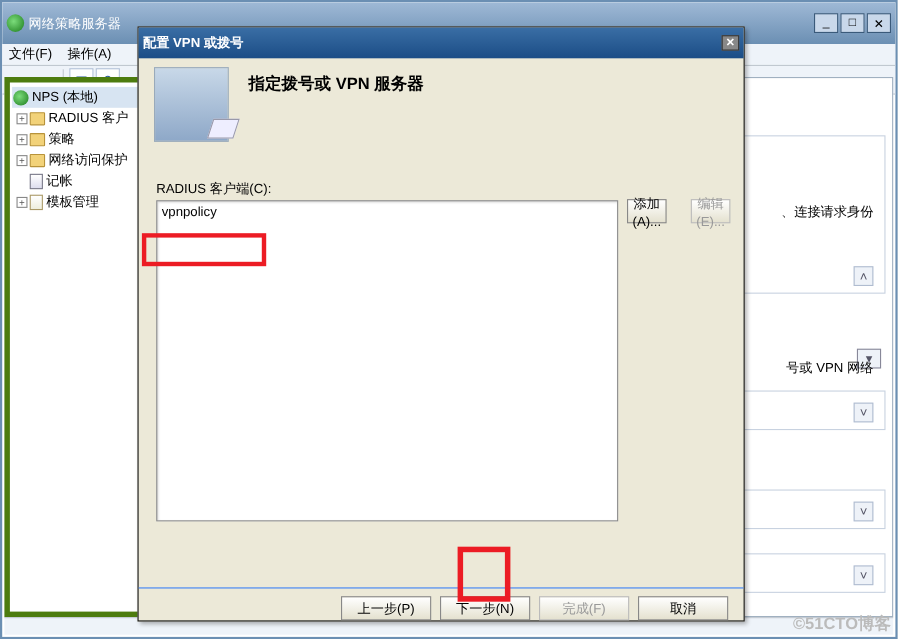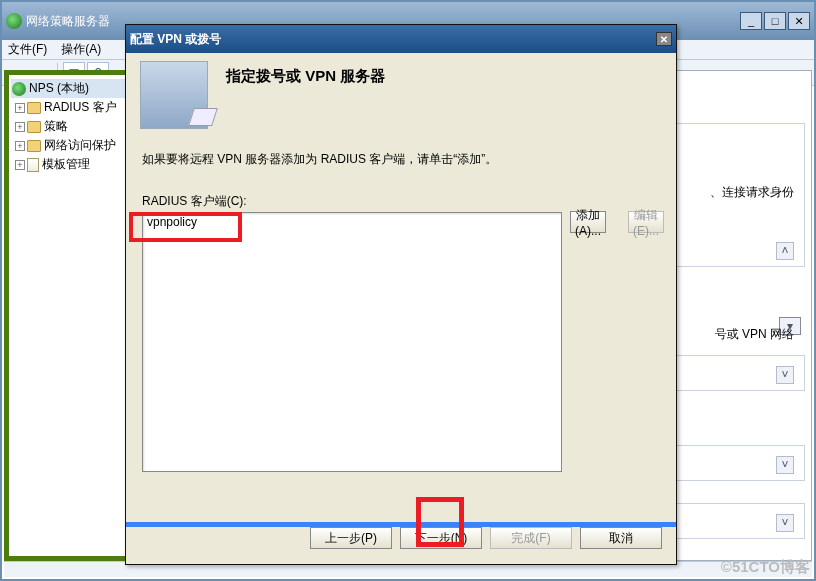--- a/index.html
+++ b/index.html
@@ -52,29 +52,29 @@
   .dlg-header { display:flex; padding:8px 14px 14px 14px;}
   .dlg-hicon { width:68px; height:68px; background:linear-gradient(#c8d8e8,#8ea8c8); border:1px solid #9ab; position:relative;}
   .dlg-hicon::after{content:""; position:absolute; right:-8px; bottom:2px; width:22px; height:16px; background:#eef; border:1px solid #99a; transform:skewX(-18deg);}
   .dlg-htxt { flex:1; padding: 6px 0 0 18px; font-size:15px; font-weight:bold;}
 
   .dlg-body { padding: 6px 16px; line-height:1.7;}
   .dlg-body p { margin-bottom:10px;}
 
   .dlg-clientarea { position:relative; margin:8px 16px 0 16px;}
   .clientlabel { font-weight:normal; margin-bottom:2px;}
-  .clientlist { width:420px; height:260px; background:#fff; border:1px solid #888; box-shadow: inset 1px 1px 2px rgba(0,0,0,0.15);}
+  .clientlist { width:420px; height:292px; background:#fff; border:1px solid #888; box-shadow: inset 1px 1px 2px rgba(0,0,0,0.15);}
   .client-row { padding:2px 4px; color:#000;}
   .sidebtns { position:absolute; right:0; top:18px; width:90px; display:flex; gap:22px;}
   .winbtn { height:22px; background:linear-gradient(#fff,#e4e1cf); border:1px solid #888; display:flex; align-items:center; justify-content:center; cursor:pointer; padding:0 4px; text-align:center;}
   .winbtn.disabled { color:#999; border-color:#bbb; cursor:default;}
 
   .redbox-input { position:absolute; left:127px; top:210px; width:113px; height:30px; border:4px solid #ec1c24; z-index:20; pointer-events:none;}
 
-  .dlg-footer { position:absolute; left:0; right:0; bottom:0; height:42px; border-top:5px solid #3b82f6; display:flex; align-items:flex-start; justify-content:flex-end; padding-right:14px; gap:8px;}
+  .dlg-footer { position:absolute; left:0; right:0; bottom:0; height:30px; border-top:1px solid #3b82f6; display:flex; align-items:flex-end; justify-content:flex-end; padding-right:14px; gap:8px;}
   .dlg-footer .winbtn { width:82px;}
 
   .redbox-next { position:absolute; left:414px; top:495px; width:48px; height:50px; border:5px solid #ec1c24; z-index:20; pointer-events:none;}
 
   .watermark { position:absolute; right:4px; bottom:2px; color:#bbb; font-size:15px; z-index:30;font-weight:bold;}
 </style>
 </head>
 <body>
 
 <div class="mmc-titlebar">
@@ -115,20 +115,25 @@
       <span class="exp">+</span>
       <span class="folder-ico"></span>
       <span>策略</span>
     </div>
     <div class="tree-node">
       <span class="exp">+</span>
       <span class="folder-ico"></span>
       <span>网络访问保护</span>
     </div>
     <div class="tree-node">
+      <span style="width:12px;"></span>
+      <span class="notebook-ico"></span>
+      <span>记帐</span>
+    </div>
+    <div class="tree-node">
       <span class="exp">+</span>
       <span class="tmpl-ico"></span>
       <span>模板管理</span>
     </div>
   </div>
 
   <div class="mmc-main">
     <div class="panel-sect ps1">
       <span class="panel-txt" style="top:60px; right:10px; left:auto;">、连接请求身份</span>
       <div class="panel-chev">˄</div>
@@ -154,21 +159,20 @@
     <span>配置 VPN 或拨号</span>
     <div class="dlg-close alt">✕</div>
   </div>
 
   <div class="dlg-header">
     <div class="dlg-hicon"></div>
     <div class="dlg-htxt">指定拨号或 VPN 服务器</div>
   </div>
 
   <div class="dlg-body">
-    <p>如果要将远程 VPN 服务器添加为 RADIUS 客户端，请单击“添加”。</p>
   </div>
 
   <div class="dlg-clientarea">
     <div class="clientlabel">RADIUS 客户端(C):</div>
     <div class="clientlist">
       <div class="client-row">vpnpolicy</div>
     </div>
     <div class="sidebtns">
       <div class="winbtn">添加(A)...</div>
       <div class="winbtn disabled">编辑(E)...</div>

